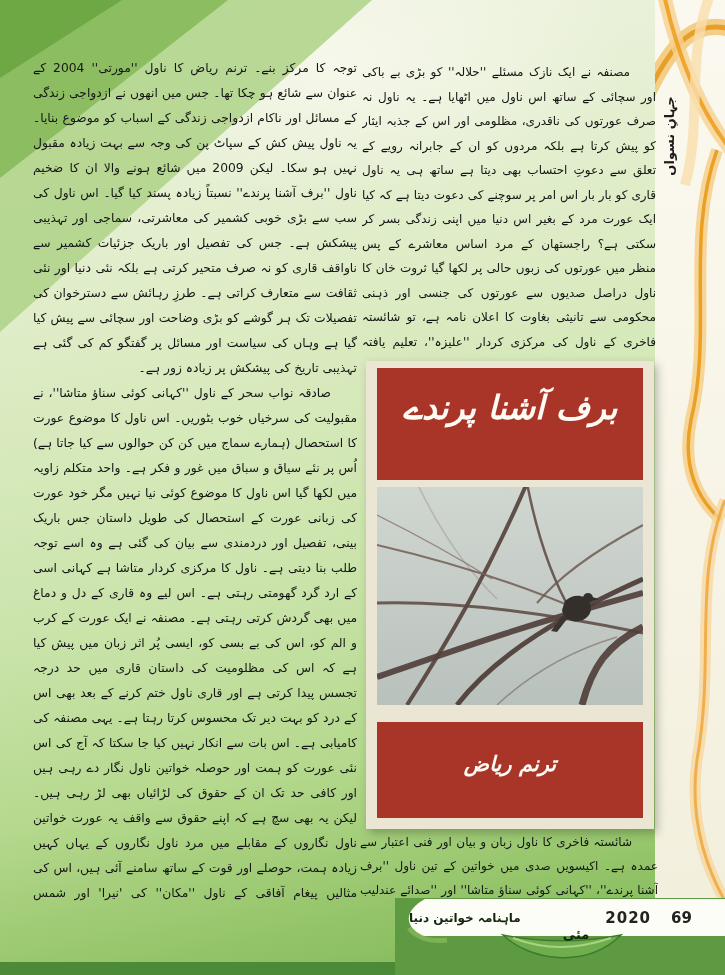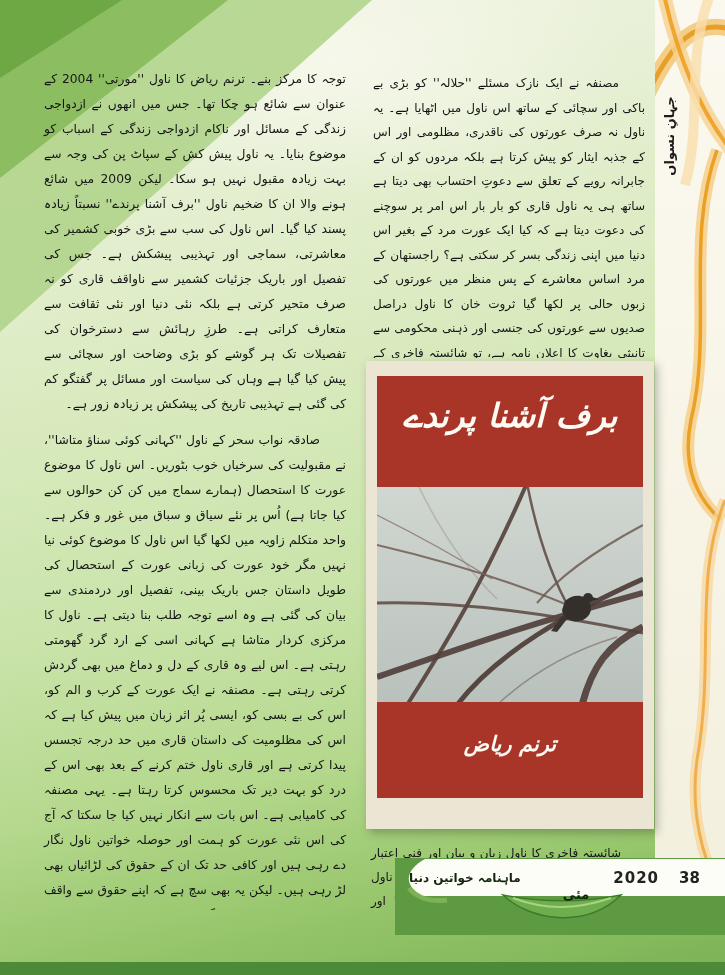--- a/index.html
+++ b/index.html
@@ -15,46 +15,46 @@
   
   .right-strip{position:absolute;top:0;right:0;width:70px;height:906px;background:linear-gradient(180deg,#fbf9ef 0%,#f7f4e6 60%,#f3efdd 100%);z-index:1;overflow:hidden;}
   .vertical-title{position:absolute;top:136px;left:669px;z-index:2;transform:translate(-50%,-50%) rotate(-90deg);
     white-space:nowrap;font-size:13px;font-weight:bold;color:#1c1c1c;direction:rtl;}
   
   .urdu{direction:rtl;color:#161616;text-align:justify;}
   .col-left{position:absolute;left:33px;top:56px;width:324px;height:854px;overflow:hidden;z-index:2;
     font-size:12.3px;line-height:25px;}
   .col-right{position:absolute;left:362px;top:60px;width:294px;height:298px;overflow:hidden;z-index:2;
     font-size:12px;line-height:24.5px;}
-  .col-left p,.col-right p,.caption p{margin:11px;}
+  .col-left p,.col-right p,.caption p{margin:0;}
   .indent{text-indent:26px;}
   
   .book-cover{position:absolute;left:366px;top:361px;width:288px;height:468px;background:#ebe6d4;
     box-shadow:3px 4px 9px rgba(40,60,30,.35);z-index:2;}
   .cover-panel{position:absolute;left:11px;width:266px;background:#a93428;}
-  .cover-panel.top{top:15px;height:112px;}
-  .cover-panel.bottom{top:341px;height:96px;}
+  .cover-panel.top{top:7px;height:112px;}
+  .cover-panel.bottom{top:361px;height:96px;}
   .cover-title{position:absolute;top:20px;left:0;width:100%;text-align:center;direction:rtl;
     color:#fdfbf4;font-size:33px;font-weight:bold;font-style:italic;letter-spacing:1px;}
   .cover-subtitle{position:absolute;top:78px;left:0;width:100%;text-align:center;direction:rtl;
     color:#e9d9c6;font-size:11px;}
   .cover-author{position:absolute;top:30px;left:0;width:100%;text-align:center;direction:rtl;
     color:#fdfbf4;font-size:21px;font-weight:bold;font-style:italic;}
   .cover-photo{position:absolute;left:11px;top:126px;width:266px;height:218px;
     background:linear-gradient(180deg,#d0d6d0 0%,#c4cbc6 55%,#b9c1bc 100%);}
   
   .caption{position:absolute;left:360px;top:830px;width:298px;height:78px;overflow:hidden;z-index:2;
     font-size:12px;line-height:24px;}
   
   .bottom-strip{position:absolute;left:0;bottom:0;width:725px;height:13px;background:#4c8a38;z-index:1;}
-  .footer-block{position:absolute;left:395px;top:858px;width:330px;height:77px;z-index:3;}
+  .footer-block{position:absolute;left:395px;top:898px;width:330px;height:77px;z-index:3;}
   .footer-row{position:absolute;left:0;top:6px;width:330px;height:28px;display:flex;align-items:center;z-index:4;}
   .footer-row .mag{margin-left:14px;font-size:12px;font-weight:bold;color:#13250e;direction:rtl;}
   .footer-row .month{margin-left:42px;font-size:13px;font-weight:bold;color:#13250e;direction:rtl;margin-top:32px;}
-  .footer-row .year{margin-left:24px;font-size:15px;font-weight:bold;color:#222;letter-spacing:1px;}
+  .footer-row .year{margin-left:16px;font-size:15px;font-weight:bold;color:#222;letter-spacing:1px;}
   .footer-row .pagenum{margin-left:20px;font-size:15px;font-weight:bold;color:#222;}
 </style>
 </head>
 <body>
 
 <div class="page">
 
   <svg class="corner-svg" width="400" height="360" viewBox="0 0 400 360">
     <polygon points="0,0 372,0 0,332" fill="#aed287" opacity="0.85"></polygon>
     <polygon points="0,0 228,0 0,178" fill="#8cbd60"></polygon>
@@ -128,17 +128,17 @@
       <rect x="0" y="0" width="330" height="77" fill="#5d9a42"></rect>
       <path d="M 330,1 L 30,1 C 10,12 8,27 27,38 L 330,38 Z" fill="#fdfdf8"></path>
       <path d="M 14,30 C 22,40 36,44 52,42" fill="none" stroke="#7fb457" stroke-width="5" opacity="0.9"></path>
       <path d="M 108,37 C 150,45 186,45 226,37 C 190,72 134,62 108,37 Z" fill="#6fae4d" stroke="#3f7a2c" stroke-width="1.5"></path>
       <path d="M 118,40 C 150,52 180,52 216,40" fill="none" stroke="#a8d383" stroke-width="2"></path>
     </svg>
     <div class="footer-row">
       <span class="mag">ماہنامہ خواتین دنیا</span>
       <span class="month">مئی</span>
       <span class="year">2020</span>
-      <span class="pagenum">38</span>
+      <span class="pagenum">69</span>
     </div>
   </div>
 
 </div>
 
 </body></html>

